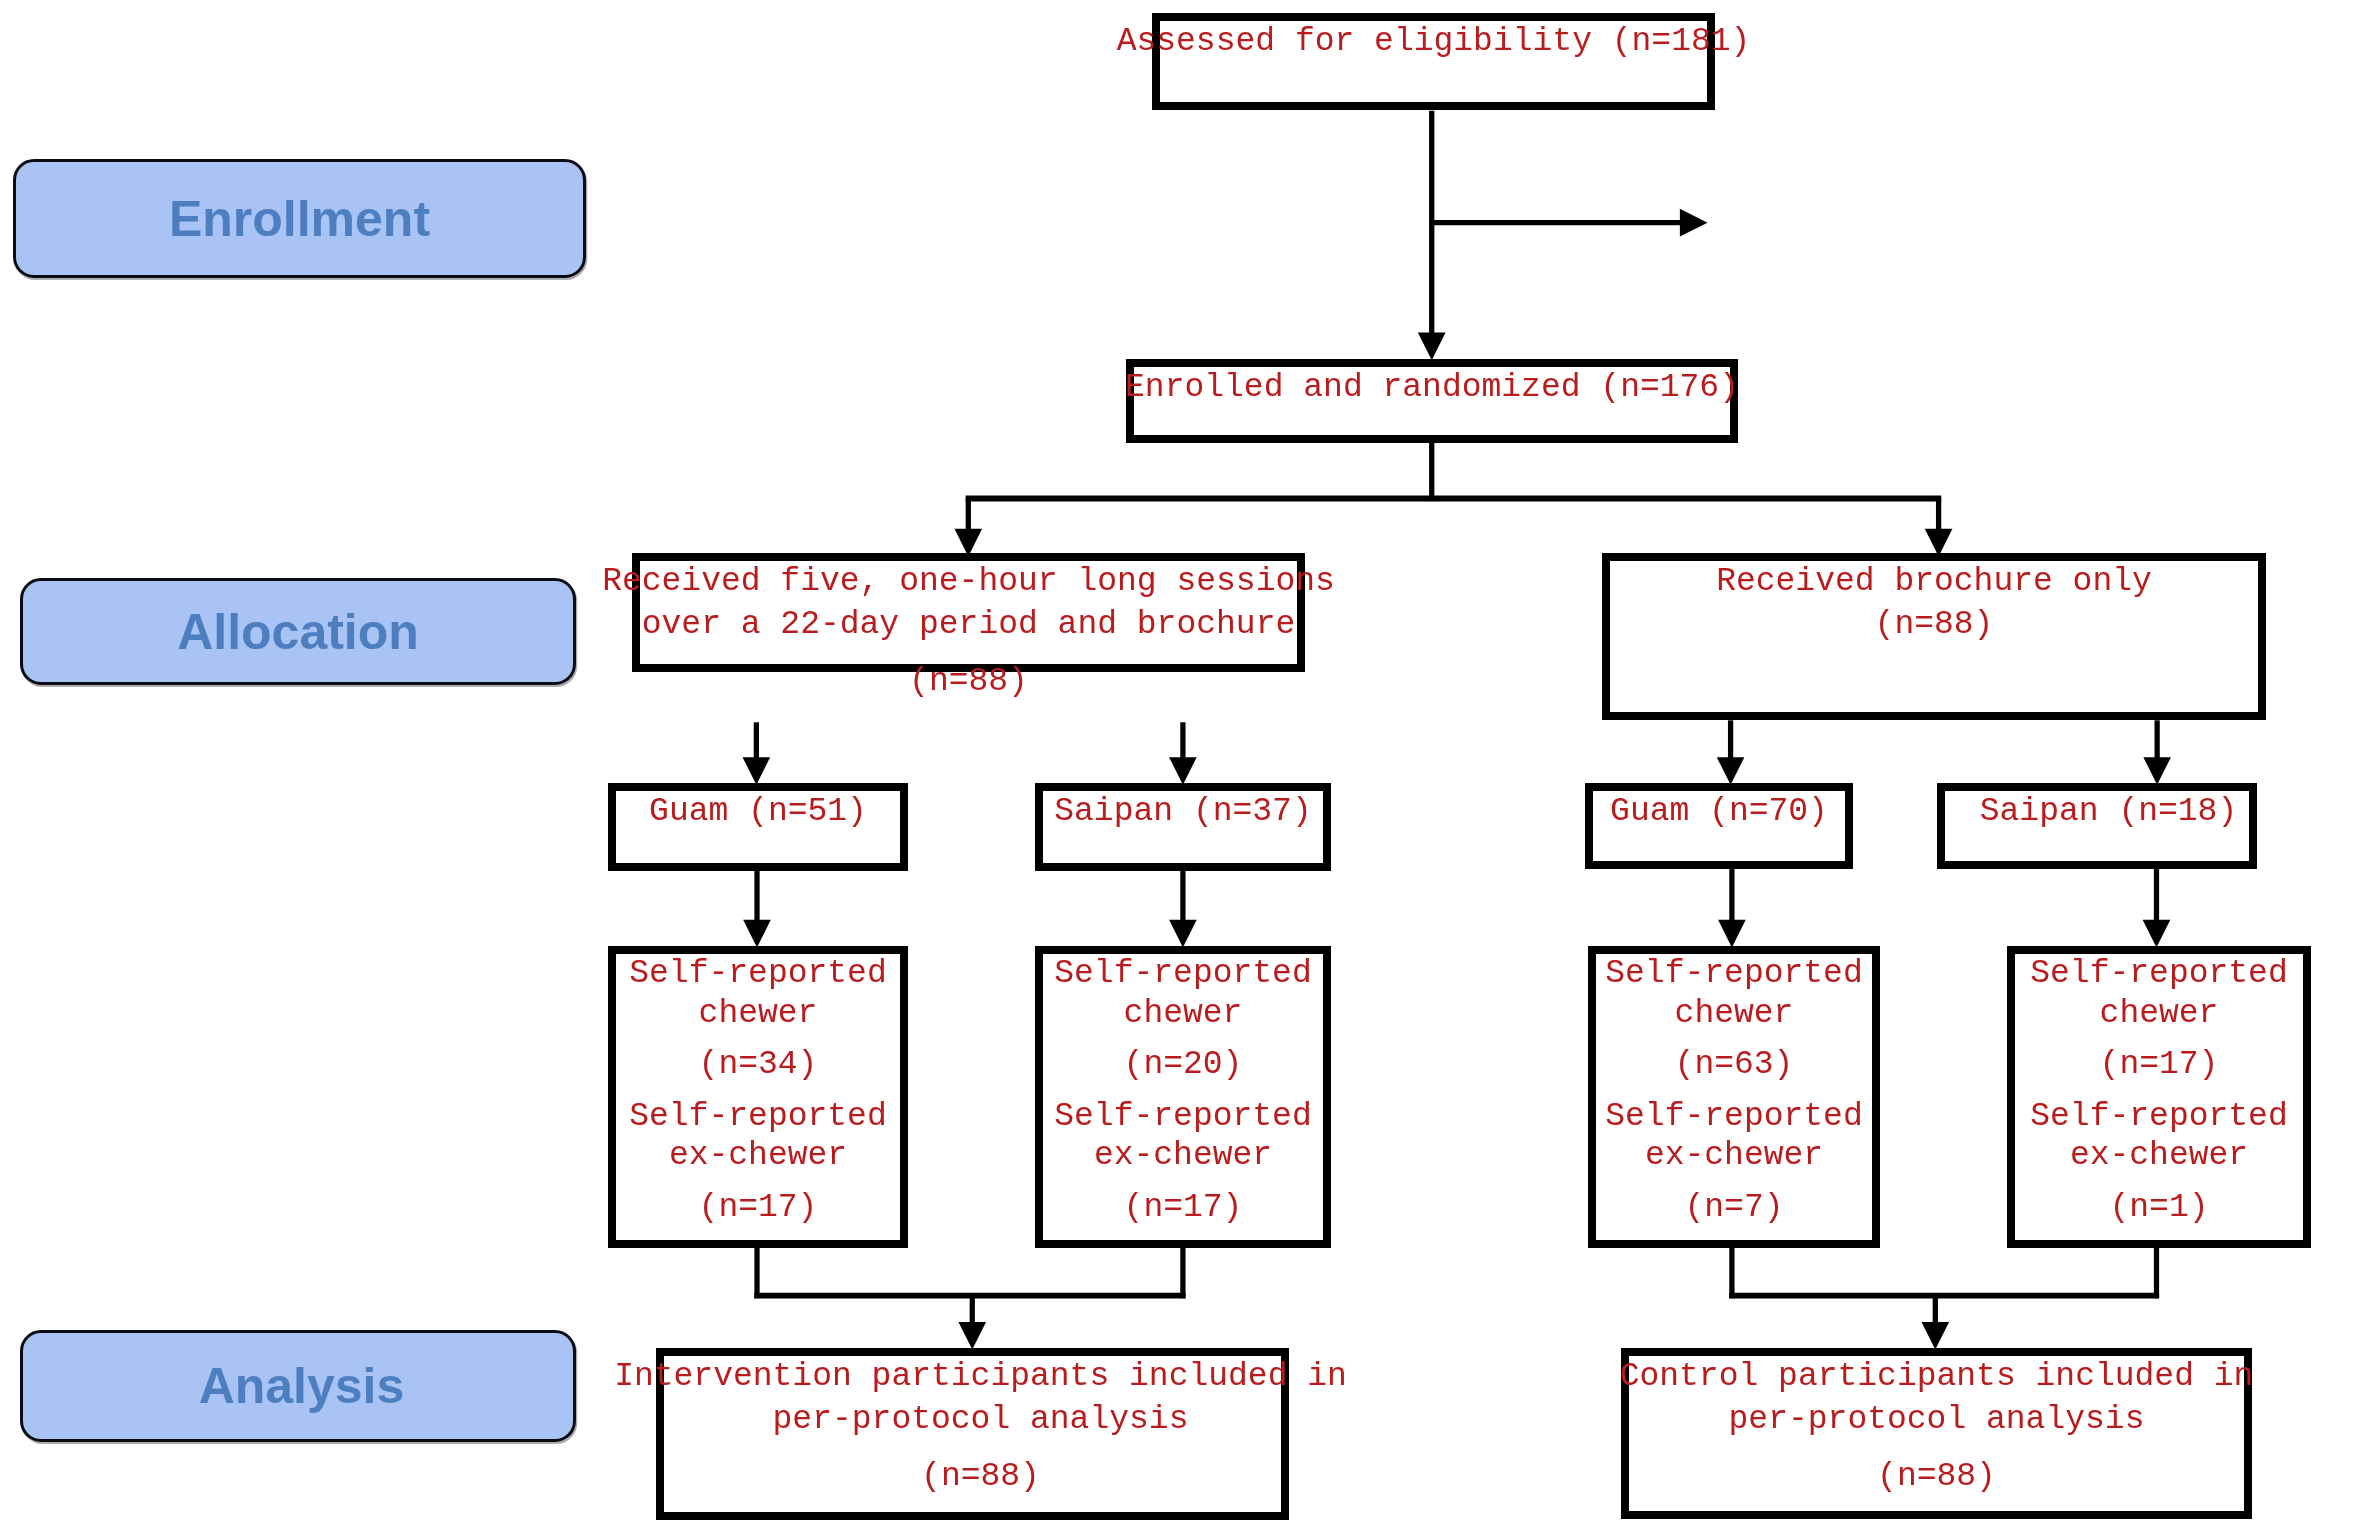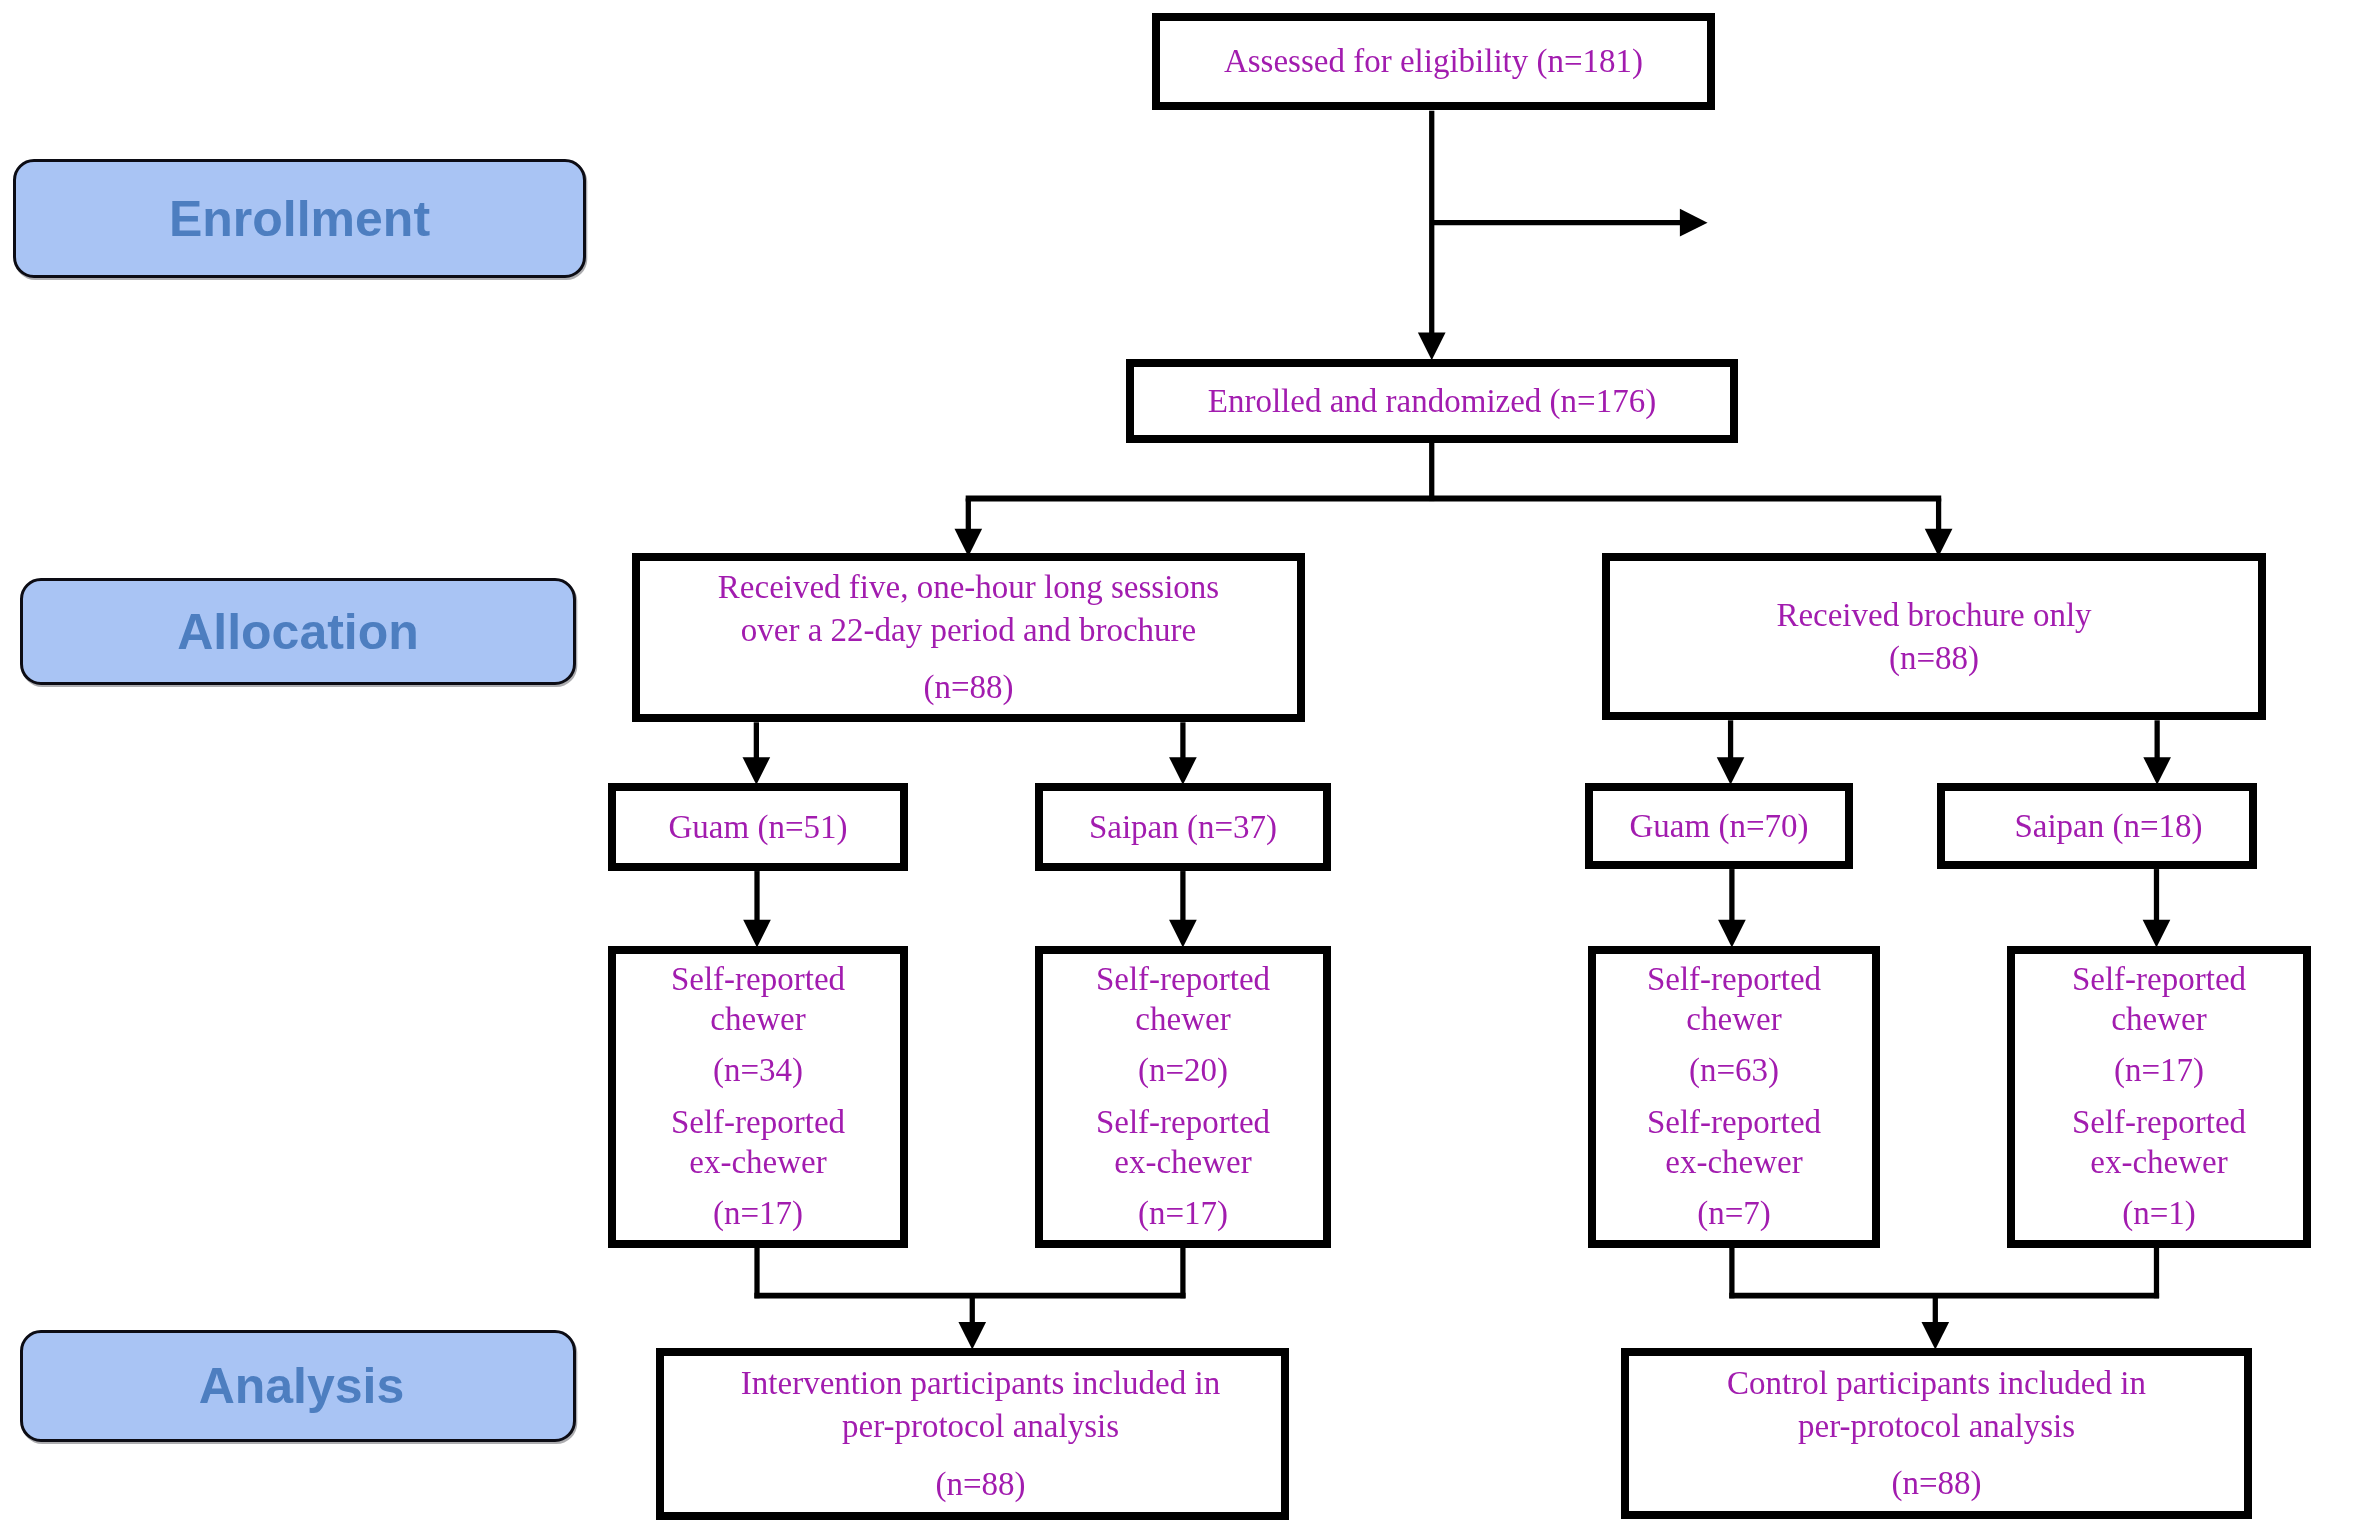--- a/index.html
+++ b/index.html
@@ -4,22 +4,22 @@
 <style>
   html,body{margin:0;padding:0;background:#ffffff;}
   body{width:2377px;height:1540px;position:relative;overflow:hidden;
        font-family:"Liberation Serif","DejaVu Serif",serif;}
   .canvas{position:absolute;left:0;top:0;width:2377px;height:1540px;background:var(--background,#fff);}
   .connectors{position:absolute;left:0;top:0;width:2377px;height:1540px;}
   .connectors line{stroke:var(--connector,#000);}
   .connectors polygon{fill:var(--connector,#000);}
 
   .box{position:absolute;box-sizing:border-box;border:8px solid var(--box-border,#000);
-       background:#fff;display:flex;flex-direction:column;align-items:center;justify-content:center;
-       text-align:center;font-size:33px;line-height:1.3;color:#a21caf;}
+       background:#fff;display:flex;flex-direction:column;align-items:center;
+       text-align:center;font-size:33px;line-height:1.3;color:#b91c1c;font-family:Liberation Mono, monospace;}
   .box .ln{white-space:nowrap;}
   .sp{margin-top:14.5px;}
   .srbox{line-height:1.2;}
   .srbox .sp{margin-top:12px;}
 
   .box--excluded{border-width:4.6px;align-items:flex-start;text-align:left;
        padding:6.6px 13px 6.6px 34px;font-size:32px;line-height:1.3;}
   .box--excluded .ln{margin:4.6px 0;}
 
   .stage{position:absolute;box-sizing:border-box;border:3.3px solid #0c0c14;border-radius:21px;
@@ -89,21 +89,21 @@
 
   <div class="box" style="left:1152px;top:13px;width:563px;height:97px;">
     <div class="ln">Assessed for eligibility (n=181)</div>
   </div>
 
 
   <div class="box" style="left:1126px;top:359px;width:612px;height:84px;">
     <div class="ln">Enrolled and randomized (n=176)</div>
   </div>
 
-  <div class="box" style="left:632px;top:553px;width:673px;height:169px;">
+  <div class="box" style="left:632px;top:553px;width:673px;height:119px;">
     <div class="ln">Received five, one-hour long sessions</div>
     <div class="ln">over a 22-day period and brochure</div>
     <div class="ln sp">(n=88)</div>
   </div>
 
   <div class="box" style="left:1602px;top:553px;width:664px;height:167px;">
     <div class="ln">Received brochure only</div>
     <div class="ln">(n=88)</div>
   </div>
 

